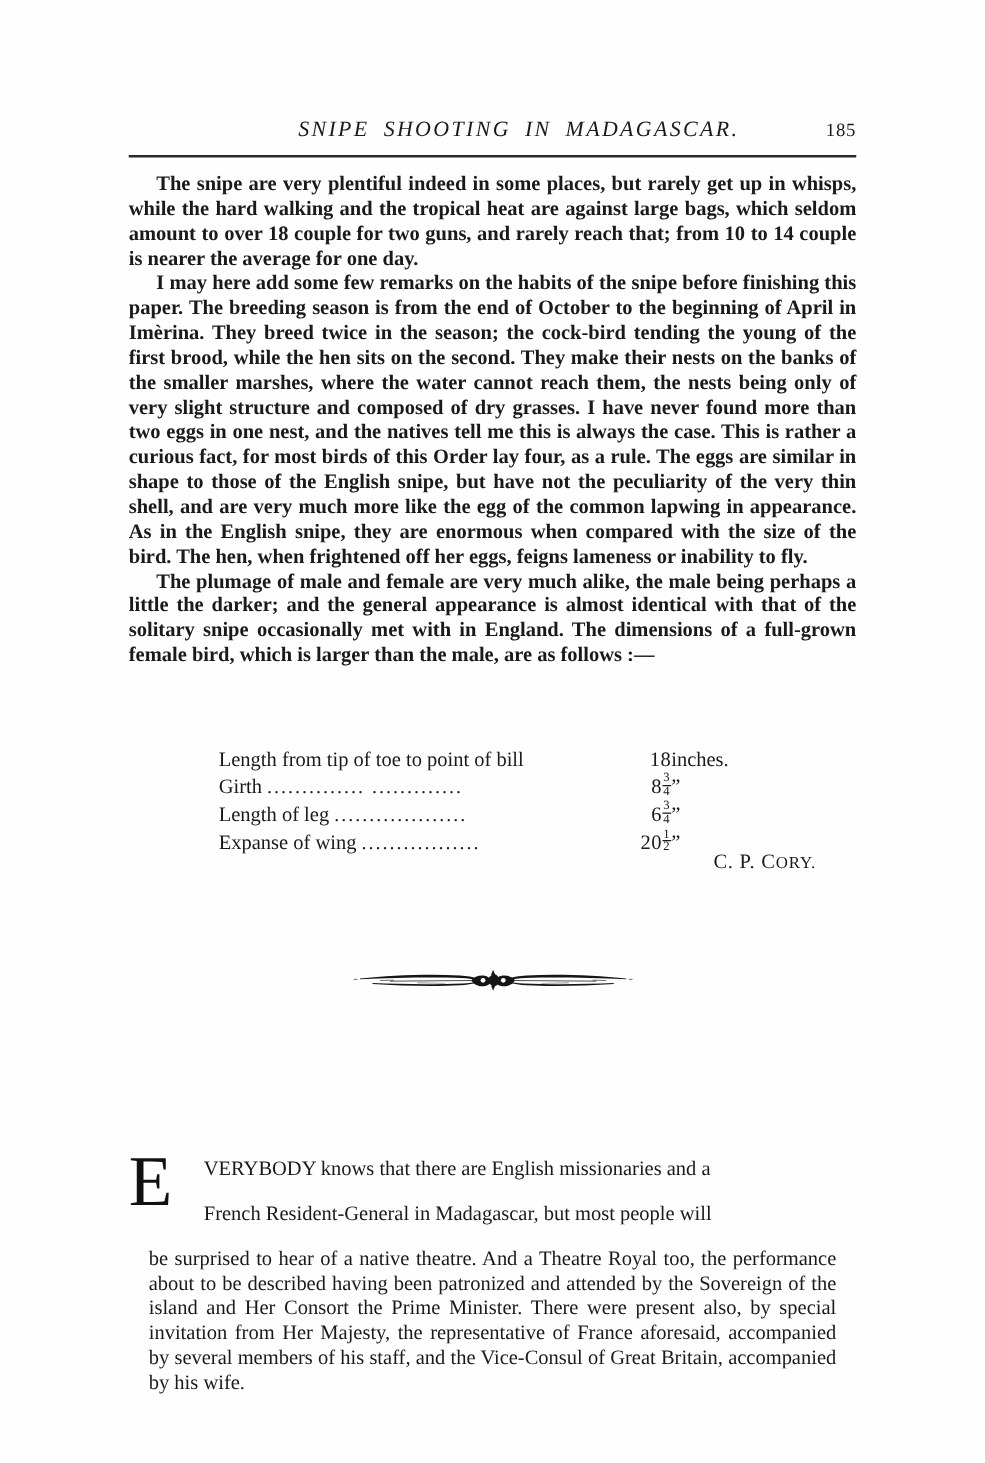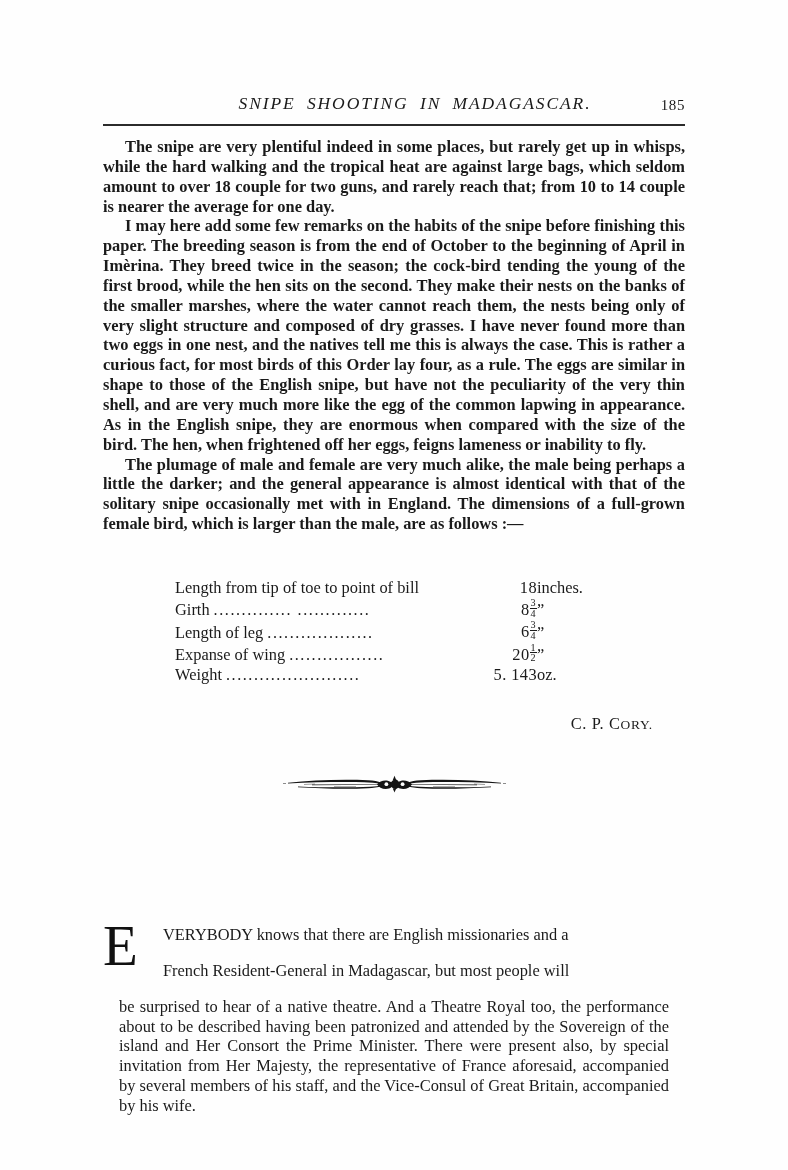--- a/index.html
+++ b/index.html
@@ -75,21 +75,21 @@
     text-justify: inter-word;
     text-indent: 22px;
     hyphens: none;
   }
   .gap-para { margin-top: 13px; }
 
   
   .measurements {
     position: absolute;
     left: 175px;
-    top: 578px;
+    top: 598px;
     width: 440px;
     font-size: 16.4px;
     line-height: 19.9px;
   }
   .meas-row {
     display: flex;
     align-items: baseline;
     white-space: nowrap;
   }
   .meas-label { }
@@ -116,21 +116,21 @@
     line-height: 0.95;
     text-align: center;
   }
   .frac .num { display: block; border-bottom: 1px solid #1a1a1a; padding: 0 1px;}
   .frac .den { display: block; padding: 0 1px;}
 
   
   .signature {
     position: absolute;
     left: 103px;
-    top: 714px;
+    top: 679px;
     width: 582px;
     text-align: right;
     font-size: 16.4px;
     letter-spacing: 0.6px;
     padding-right: 32px;
     box-sizing: border-box;
   }
   .smallcaps {
     font-size: 0.82em;
     letter-spacing: 0.8px;
@@ -226,26 +226,20 @@
       <span class="meas-label">Length of leg</span>
       <span class="meas-leader">...................</span>
       <span class="meas-value">6<span class="frac"><span class="num">3</span><span class="den">4</span></span></span>
       <span class="meas-unit">”</span>
     </div>
     <div class="meas-row">
       <span class="meas-label">Expanse of wing</span>
       <span class="meas-leader">.................</span>
       <span class="meas-value">20<span class="frac"><span class="num">1</span><span class="den">2</span></span></span>
       <span class="meas-unit">”</span>
-    </div>
-    <div class="meas-row">
-      <span class="meas-label">Weight</span>
-      <span class="meas-leader">........................</span>
-      <span class="meas-value">5. 143</span>
-      <span class="meas-unit">oz.</span>
     </div>
   </div>
 
   <div class="signature">
     <span class="smallcaps-holder"><span>C.</span> <span>P.</span> <span>C</span><span class="smallcaps">ORY.</span></span>
   </div>
 
   <div class="ornament">
     <svg viewBox="0 0 225 26" width="225" height="26" xmlns="http://www.w3.org/2000/svg" aria-hidden="true">
       <g fill="#151515">

